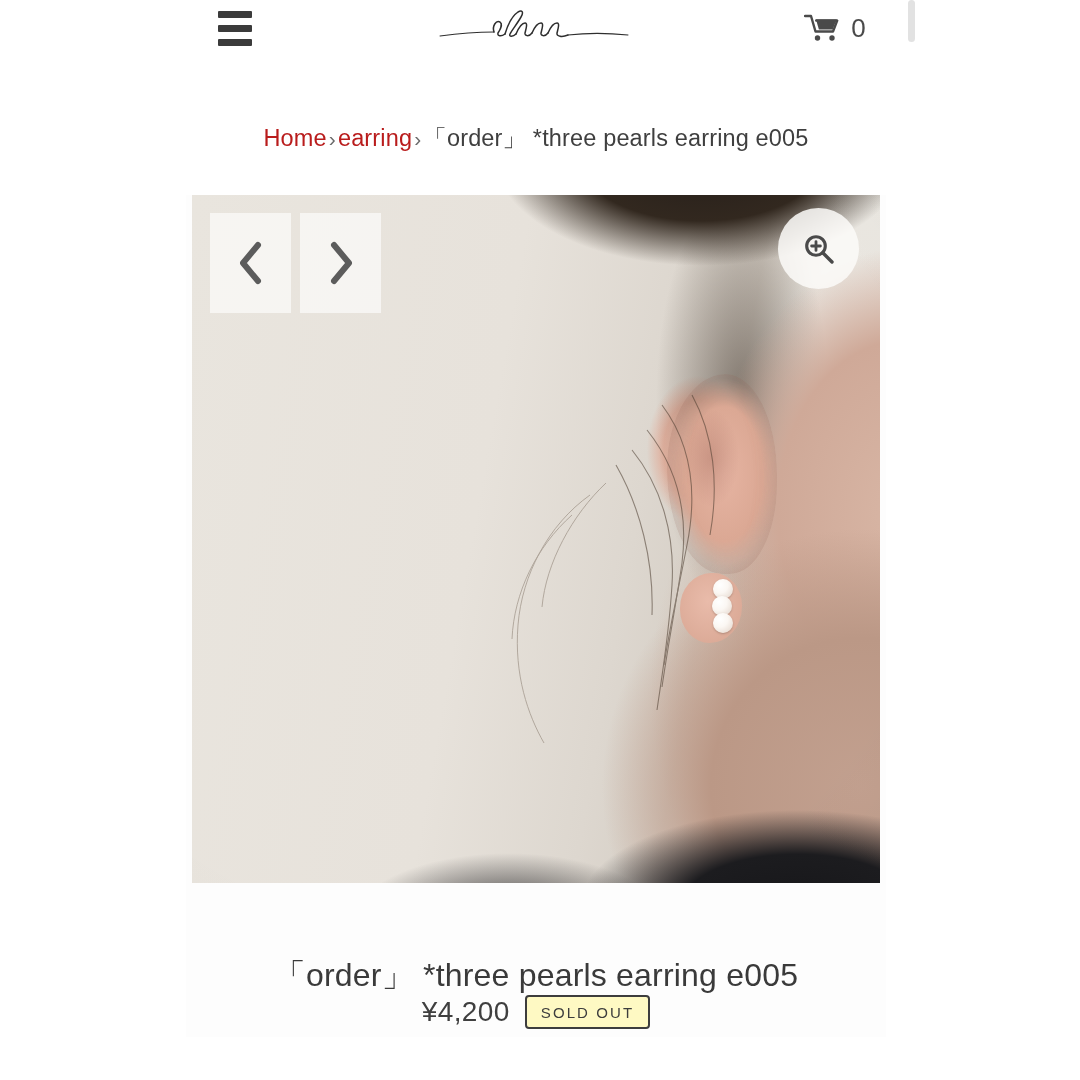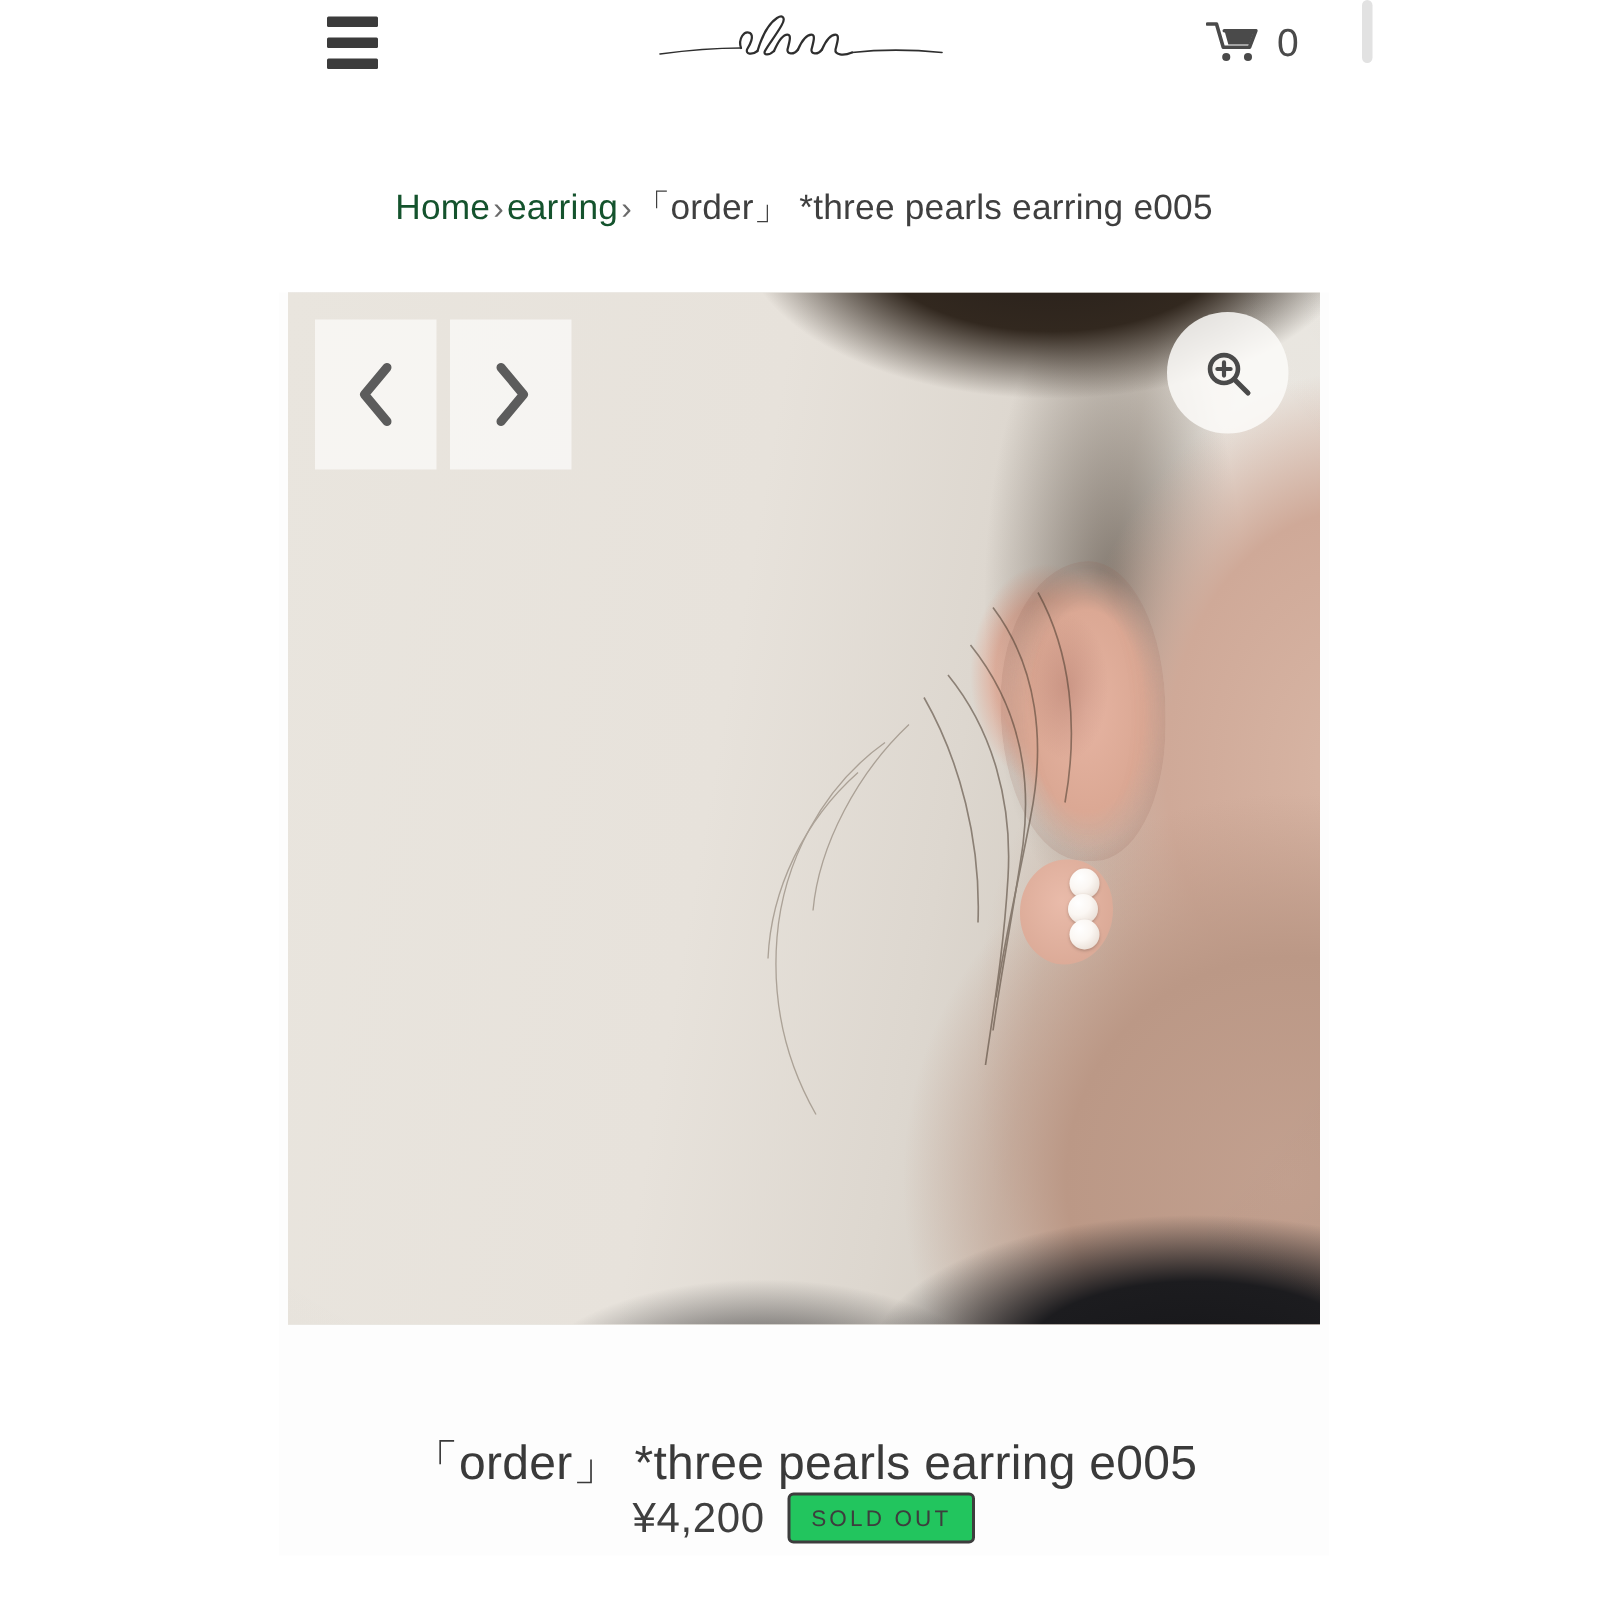--- a/index.html
+++ b/index.html
@@ -106,21 +106,21 @@
     margin-top: 66px;
     width: 100%;
     text-align: center;
     font-size: 23.5px;
     color: #545454;
     letter-spacing: 0.15px;
     line-height: 1.2;
     white-space: nowrap;
   }
   .breadcrumb a {
-    color: #14532d;
+    color: #b91c1c;
     text-decoration: none;
   }
   .crumb-sep {
     color: #6a6a6a;
     margin: 0 2px;
     font-size: 21px;
   }
   .crumb-current {
     color: #3f3f3f;
   }
@@ -291,21 +291,21 @@
     display: inline-flex;
     align-items: center;
     justify-content: center;
     border: 2px solid #3d3d3d;
     border-radius: 4px;
     padding: 8px 14px 7px;
     font-size: 15px;
     letter-spacing: 2.1px;
     color: #3d3d3d;
     line-height: 1;
-    background: #22c55e;
+    background: #fef9c3;
   }
 
   
   .scrollbar-track {
     position: absolute;
     right: 165px;
     top: 0;
     width: 7px;
     height: 1080px;
     background: transparent;

